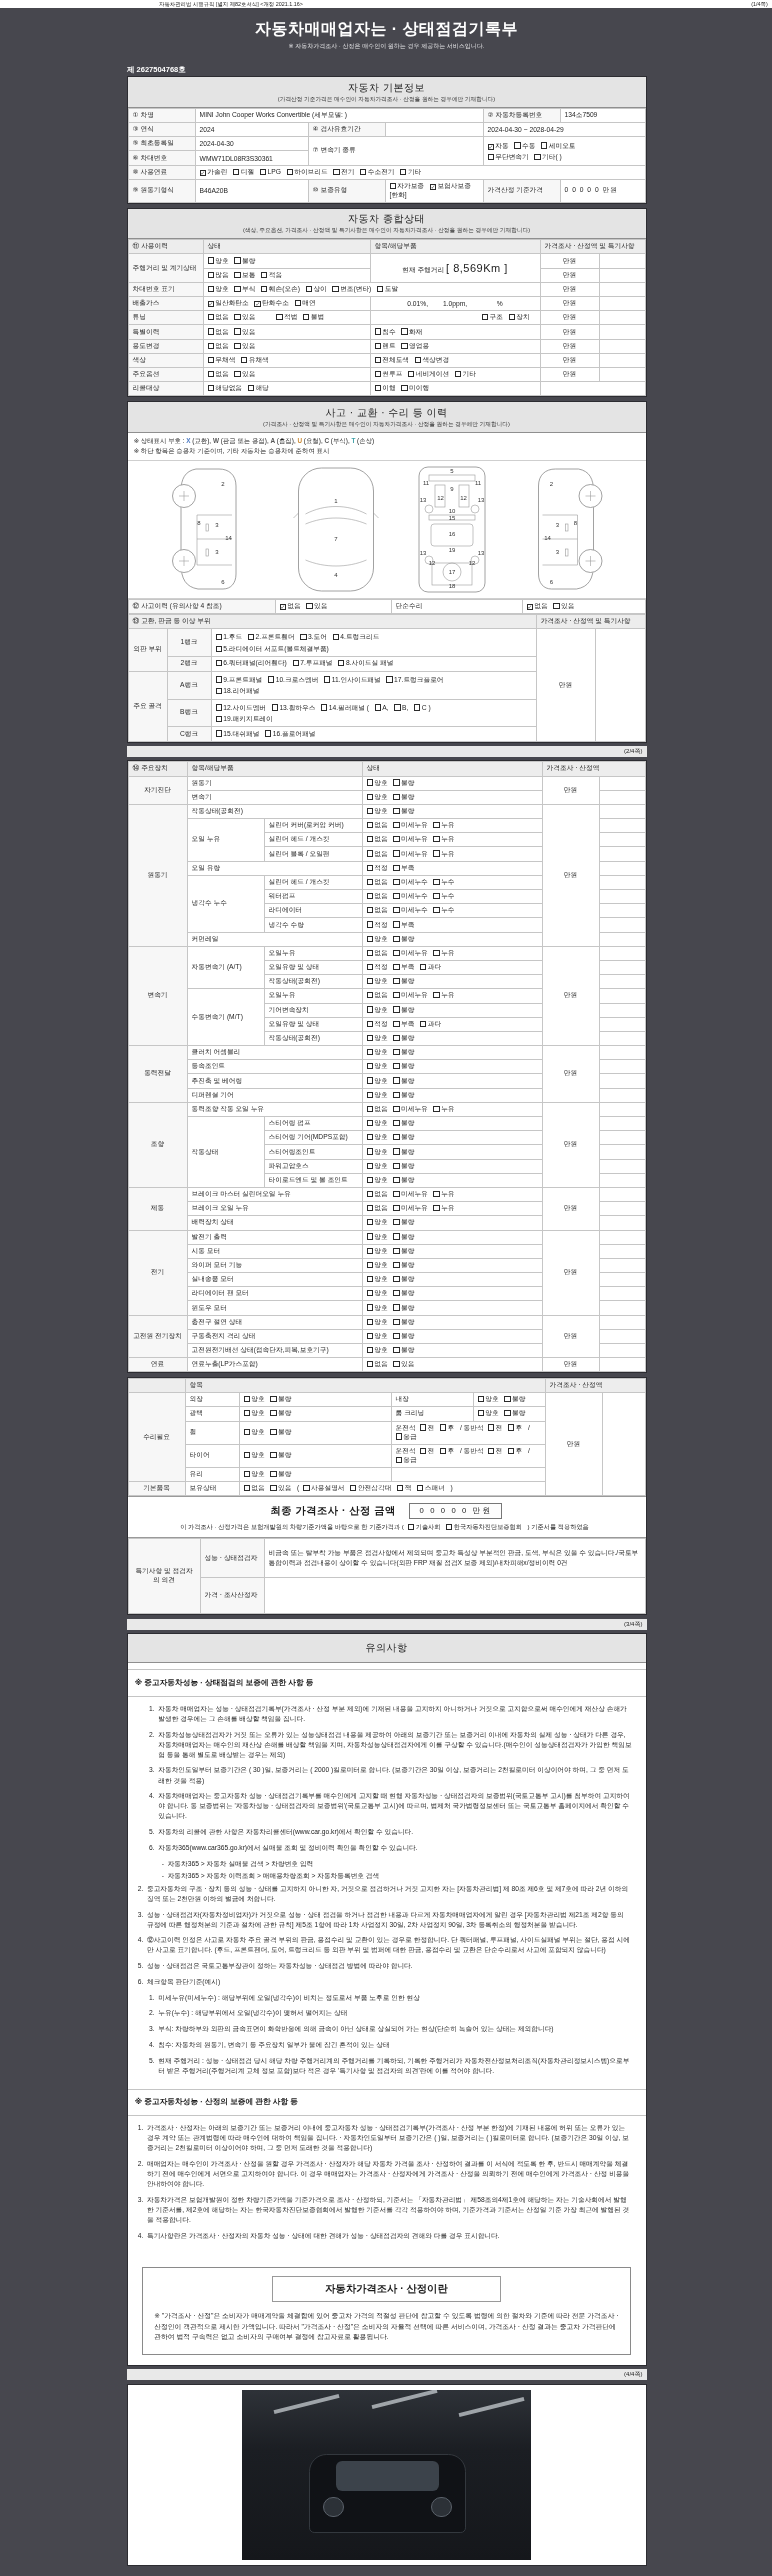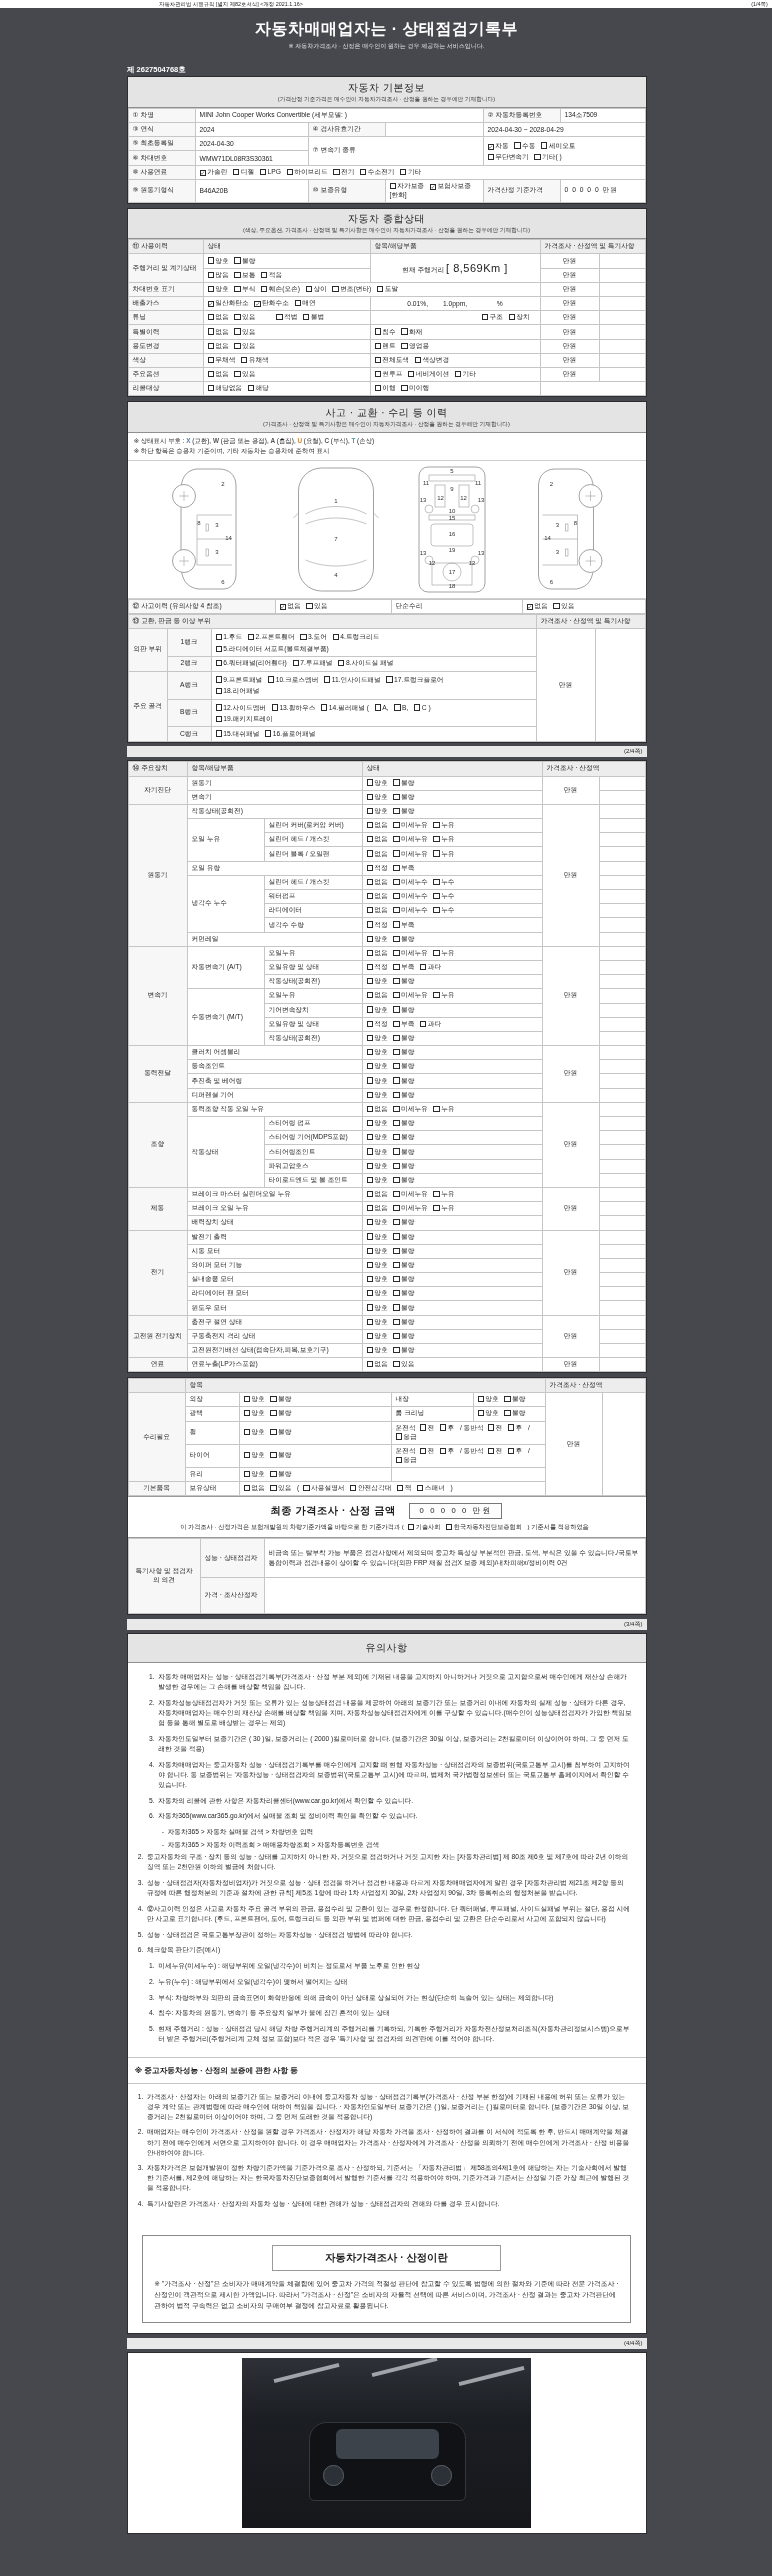--- a/index.html
+++ b/index.html
@@ -745,20 +745,21 @@
     </table>
 </section>
 
 <div class="pagemark">(3/4쪽)</div>
 
 <section class="panel">
   <div class="band" style="padding:7.2px 2.1px;">
     <div class="t">유의사항</div>
   </div>
   <div class="noticebody" id="notice-body">
+      <div class="nt-head">※ 중고자동차성능 · 상태점검의 보증에 관한 사항 등</div>
       <div class="nt-items">
         <div class="nt-item lv1">
           <span class="num">1.</span>
           <span class="txt">자동차 매매업자는 성능 · 상태점검기록부(가격조사 · 산정 부분 제외)에 기재된 내용을 고지하지 아니하거나 거짓으로 고지함으로써 매수인에게 재산상 손해가 발생한 경우에는 그 손해를 배상할 책임을 집니다.</span>
         </div>
         <div class="nt-item lv1">
           <span class="num">2.</span>
           <span class="txt">자동차성능상태점검자가 거짓 또는 오류가 있는 성능상태점검 내용을 제공하여 아래의 보증기간 또는 보증거리 이내에 자동차의 실제 성능 · 상태가 다른 경우, 자동차매매업자는 매수인의 재산상 손해를 배상할 책임을 지며, 자동차성능상태점검자에게 이를 구상할 수 있습니다.(매수인이 성능상태점검자가 가입한 책임보험 등을 통해 별도로 배상받는 경우는 제외)</span>
         </div>
         <div class="nt-item lv1">

